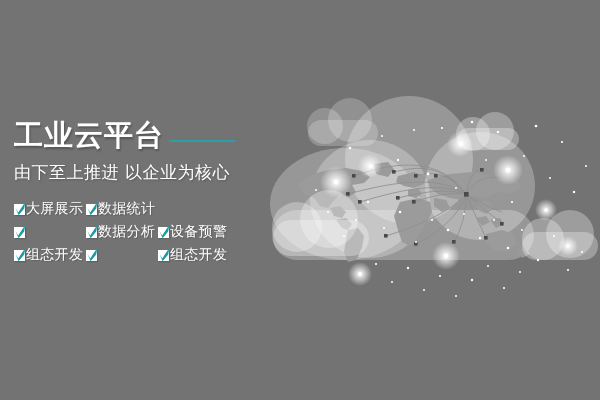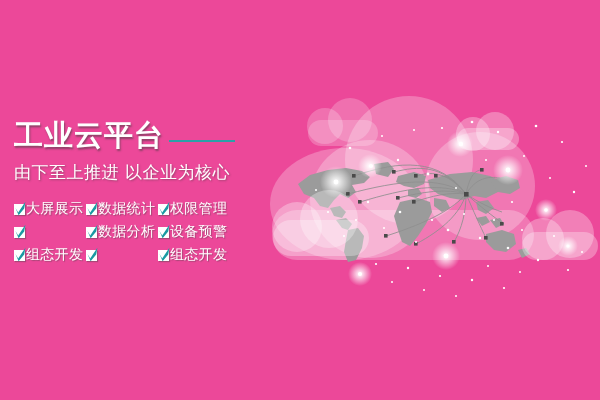--- a/index.html
+++ b/index.html
@@ -2,21 +2,21 @@
 <html><head>
 <meta charset="utf-8">
 <style>
   html,body{margin:0;padding:0;}
   body{
     width:600px;height:400px;overflow:hidden;
     font-family:"DejaVu Sans","Liberation Sans",sans-serif;
   }
   #banner{
     position:relative;width:600px;height:400px;
-    background:#ec4899;overflow:hidden;
+    background:#737373;overflow:hidden;
   }
 
   
   .art{position:absolute;left:250px;top:70px;width:350px;height:240px;}
   .cloud{position:absolute;border-radius:50%;}
   .cloud-group{position:absolute;}
 
   .c-main-b1{left:20px;  top:78px;  width:150px;height:112px;background:rgba(255,255,255,.26);}
   .c-main-b2{left:95px;  top:26px;  width:128px;height:128px;background:rgba(255,255,255,.26);}
   .c-main-b3{left:175px; top:62px;  width:110px;height:108px;background:rgba(255,255,255,.26);}
@@ -283,28 +283,20 @@
           <span class="feature-label">大屏展示</span>
         </div>
         <div class="feature">
           <span class="chk">
             <svg width="14" height="15" viewBox="0 0 14 15">
                 <path d="M2.5,7 L5.2,11.4 L12.4,0.8 L11.2,7.4 L5.6,14.2 Z" fill="#1a9aa2"></path>
               </svg>
           </span>
           <span class="feature-label">数据统计</span>
         </div>
-        <div class="feature">
-          <span class="chk">
-            <svg width="14" height="15" viewBox="0 0 14 15">
-                <path d="M2.5,7 L5.2,11.4 L12.4,0.8 L11.2,7.4 L5.6,14.2 Z" fill="#1a9aa2"></path>
-              </svg>
-          </span>
-          <span class="feature-label">权限管理</span>
-        </div>
       </div>
 
       <div class="feature-row">
         <div class="feature">
           <span class="chk">
             <svg width="14" height="15" viewBox="0 0 14 15">
                 <path d="M2.5,7 L5.2,11.4 L12.4,0.8 L11.2,7.4 L5.6,14.2 Z" fill="#1a9aa2"></path>
               </svg>
           </span>
         </div>

